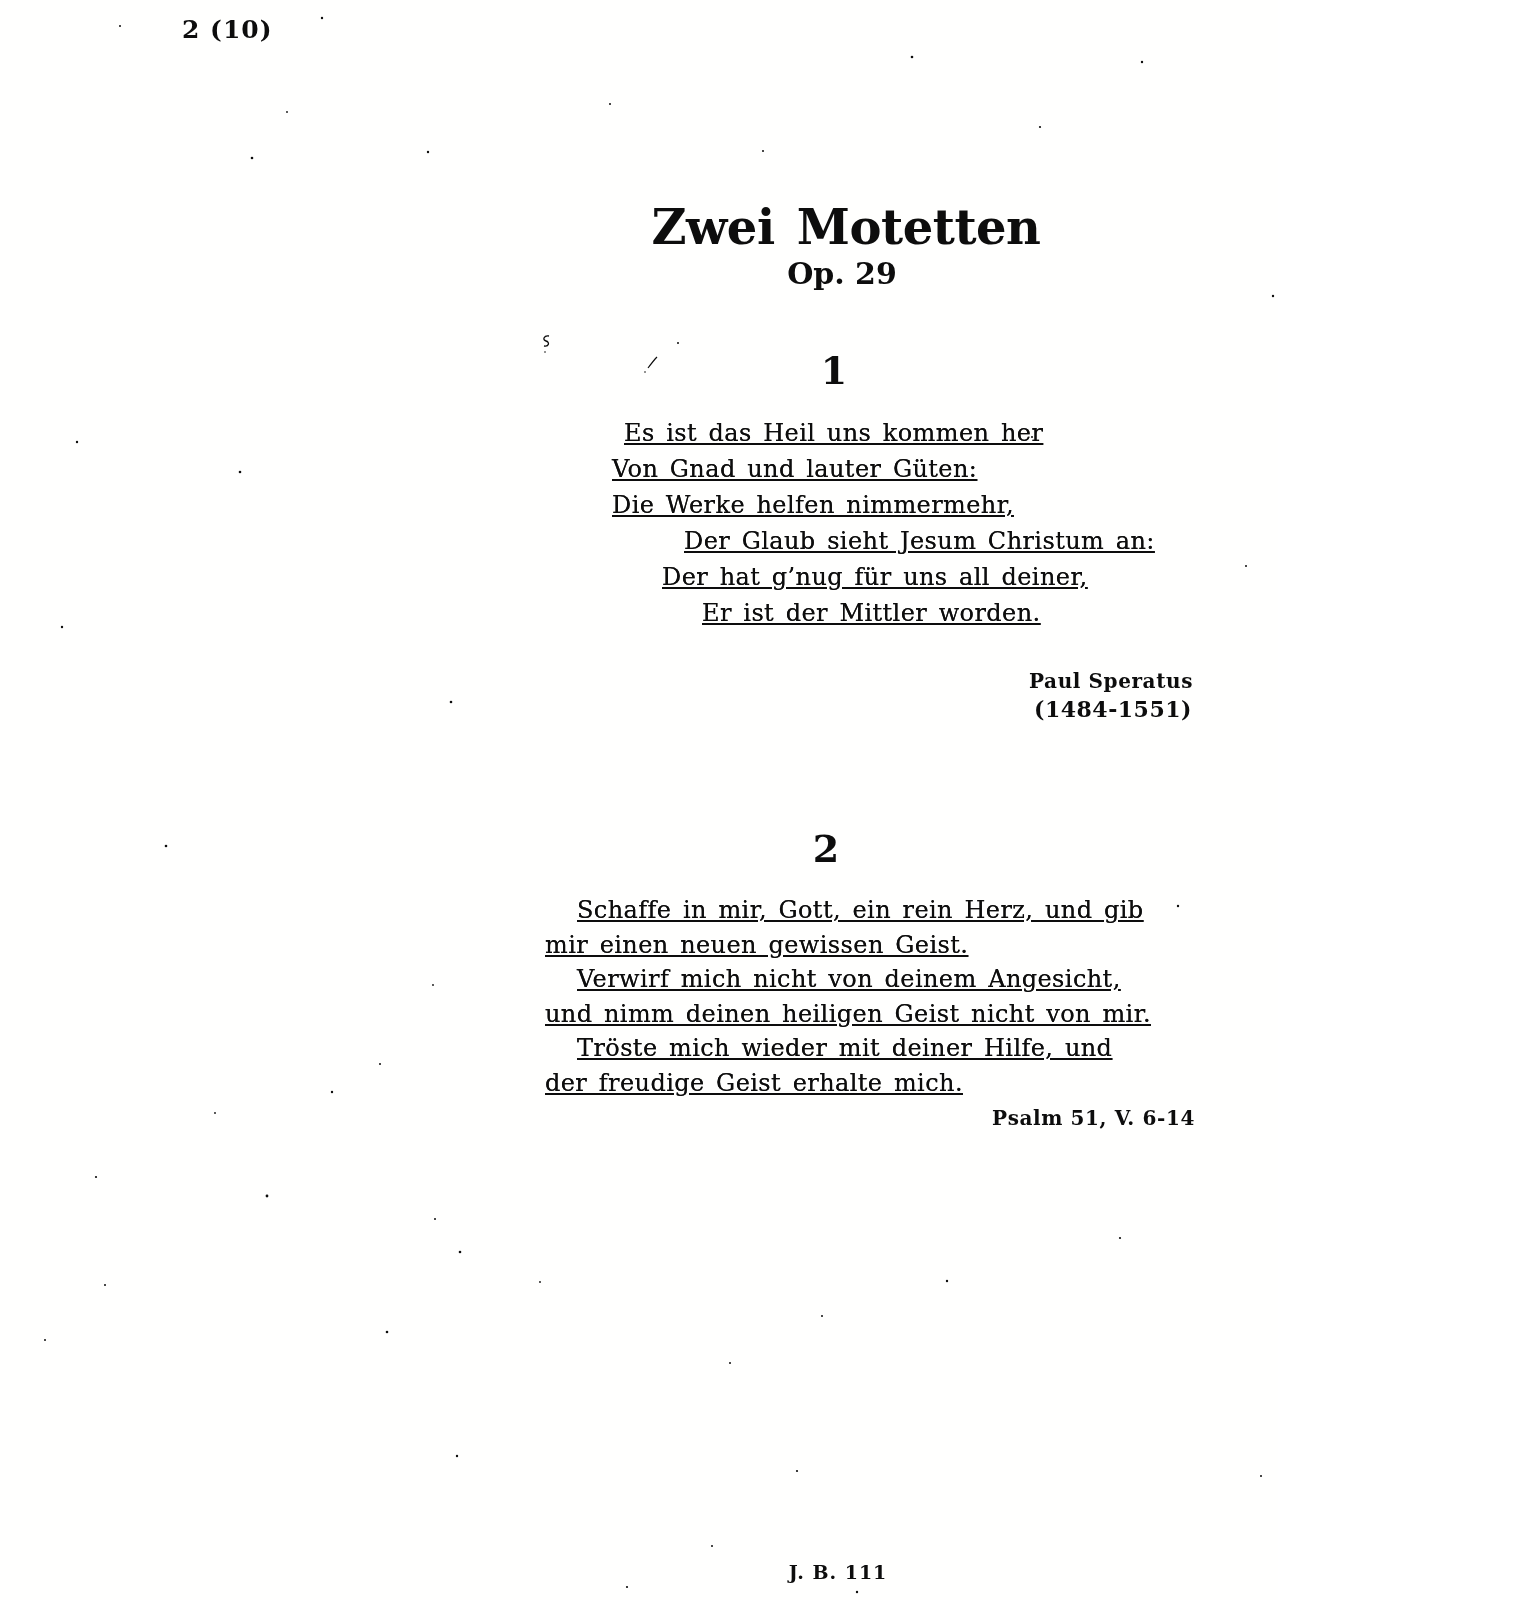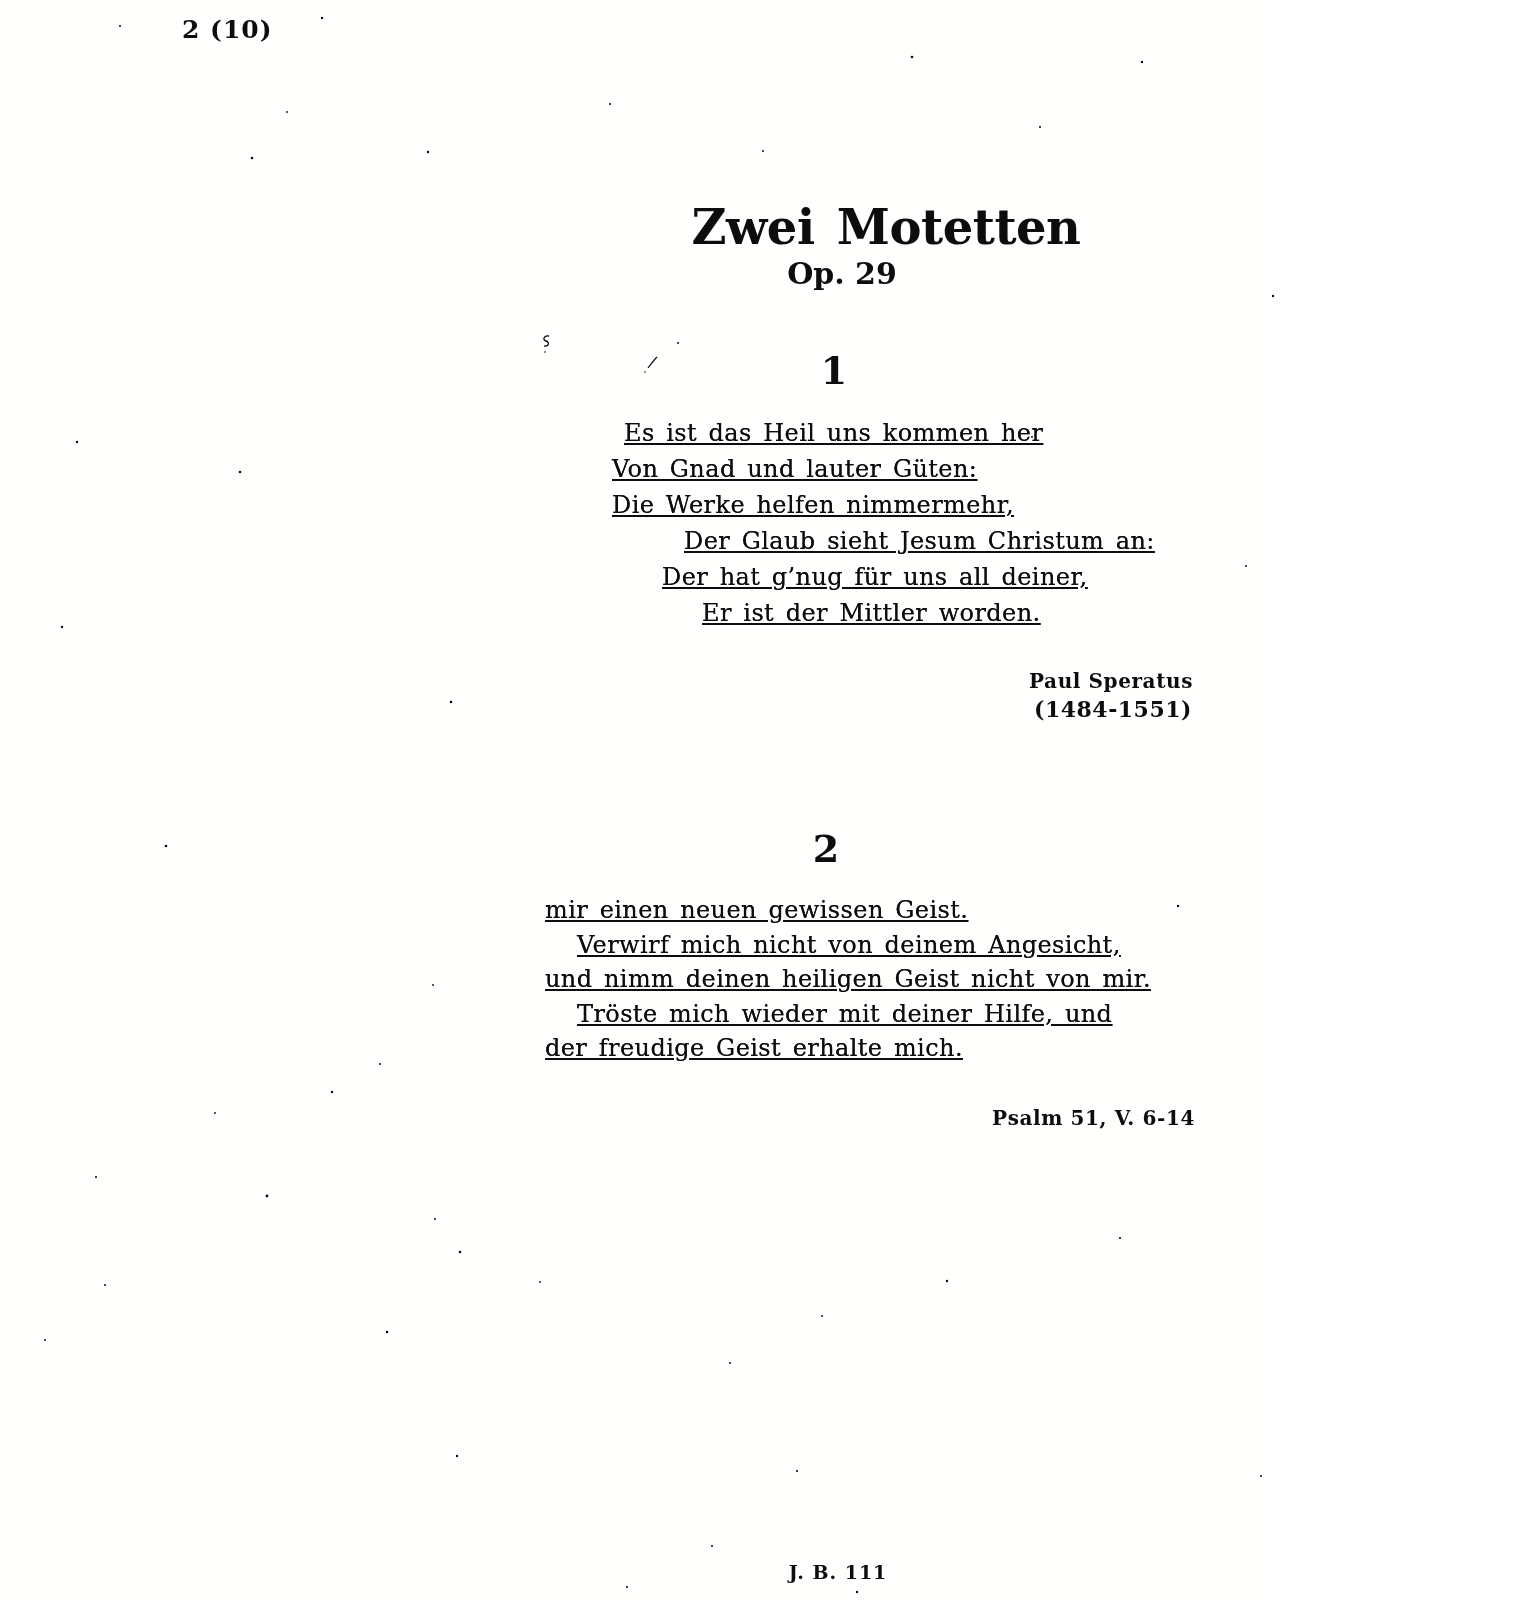--- a/index.html
+++ b/index.html
@@ -12,21 +12,21 @@
     color:#0d0d0d;
     overflow:hidden;
   }
   .abs{position:absolute;white-space:nowrap;}
   .ctr{transform:translateX(-50%);}
   .pgnum{
     left:182px;top:15px;
     font-size:25px;font-weight:bold;letter-spacing:1px;
   }
   .title{
-    left:886px;top:203px;margin:0;
+    left:846px;top:203px;margin:0;
     font-size:48px;font-weight:bold;letter-spacing:-0.5px;line-height:1;
     word-spacing:6px;
   }
   .opus{
     left:842px;top:259px;
     font-size:30px;font-weight:600;line-height:1;
   }
   .mnum{
     font-size:38px;font-weight:bold;line-height:1;
   }
@@ -84,20 +84,21 @@
     <div class="line ml50">Der hat g’nug für uns all deiner,</div>
     <div class="line ml90">Er ist der Mittler worden.</div>
   </div>
 
   <div class="abs ctr attr paul">Paul Speratus</div>
   <div class="abs ctr attr-dates">(1484-1551)</div>
 
   <div class="abs ctr mnum m2">2</div>
 
   <div class="poem poem2">
+    <div class="line ml32">Schaffe in mir, Gott, ein rein Herz, und gib</div>
     <div class="line">mir einen neuen gewissen Geist.</div>
     <div class="line ml32">Verwirf mich nicht von deinem Angesicht,</div>
     <div class="line">und nimm deinen heiligen Geist nicht von mir.</div>
     <div class="line ml32">Tröste mich wieder mit deiner Hilfe, und</div>
     <div class="line">der freudige Geist erhalte mich.</div>
   </div>
 
   <div class="abs attr psalm">Psalm 51, V. 6-14</div>
 
   <div class="abs ctr footer">J. B. 111</div>

